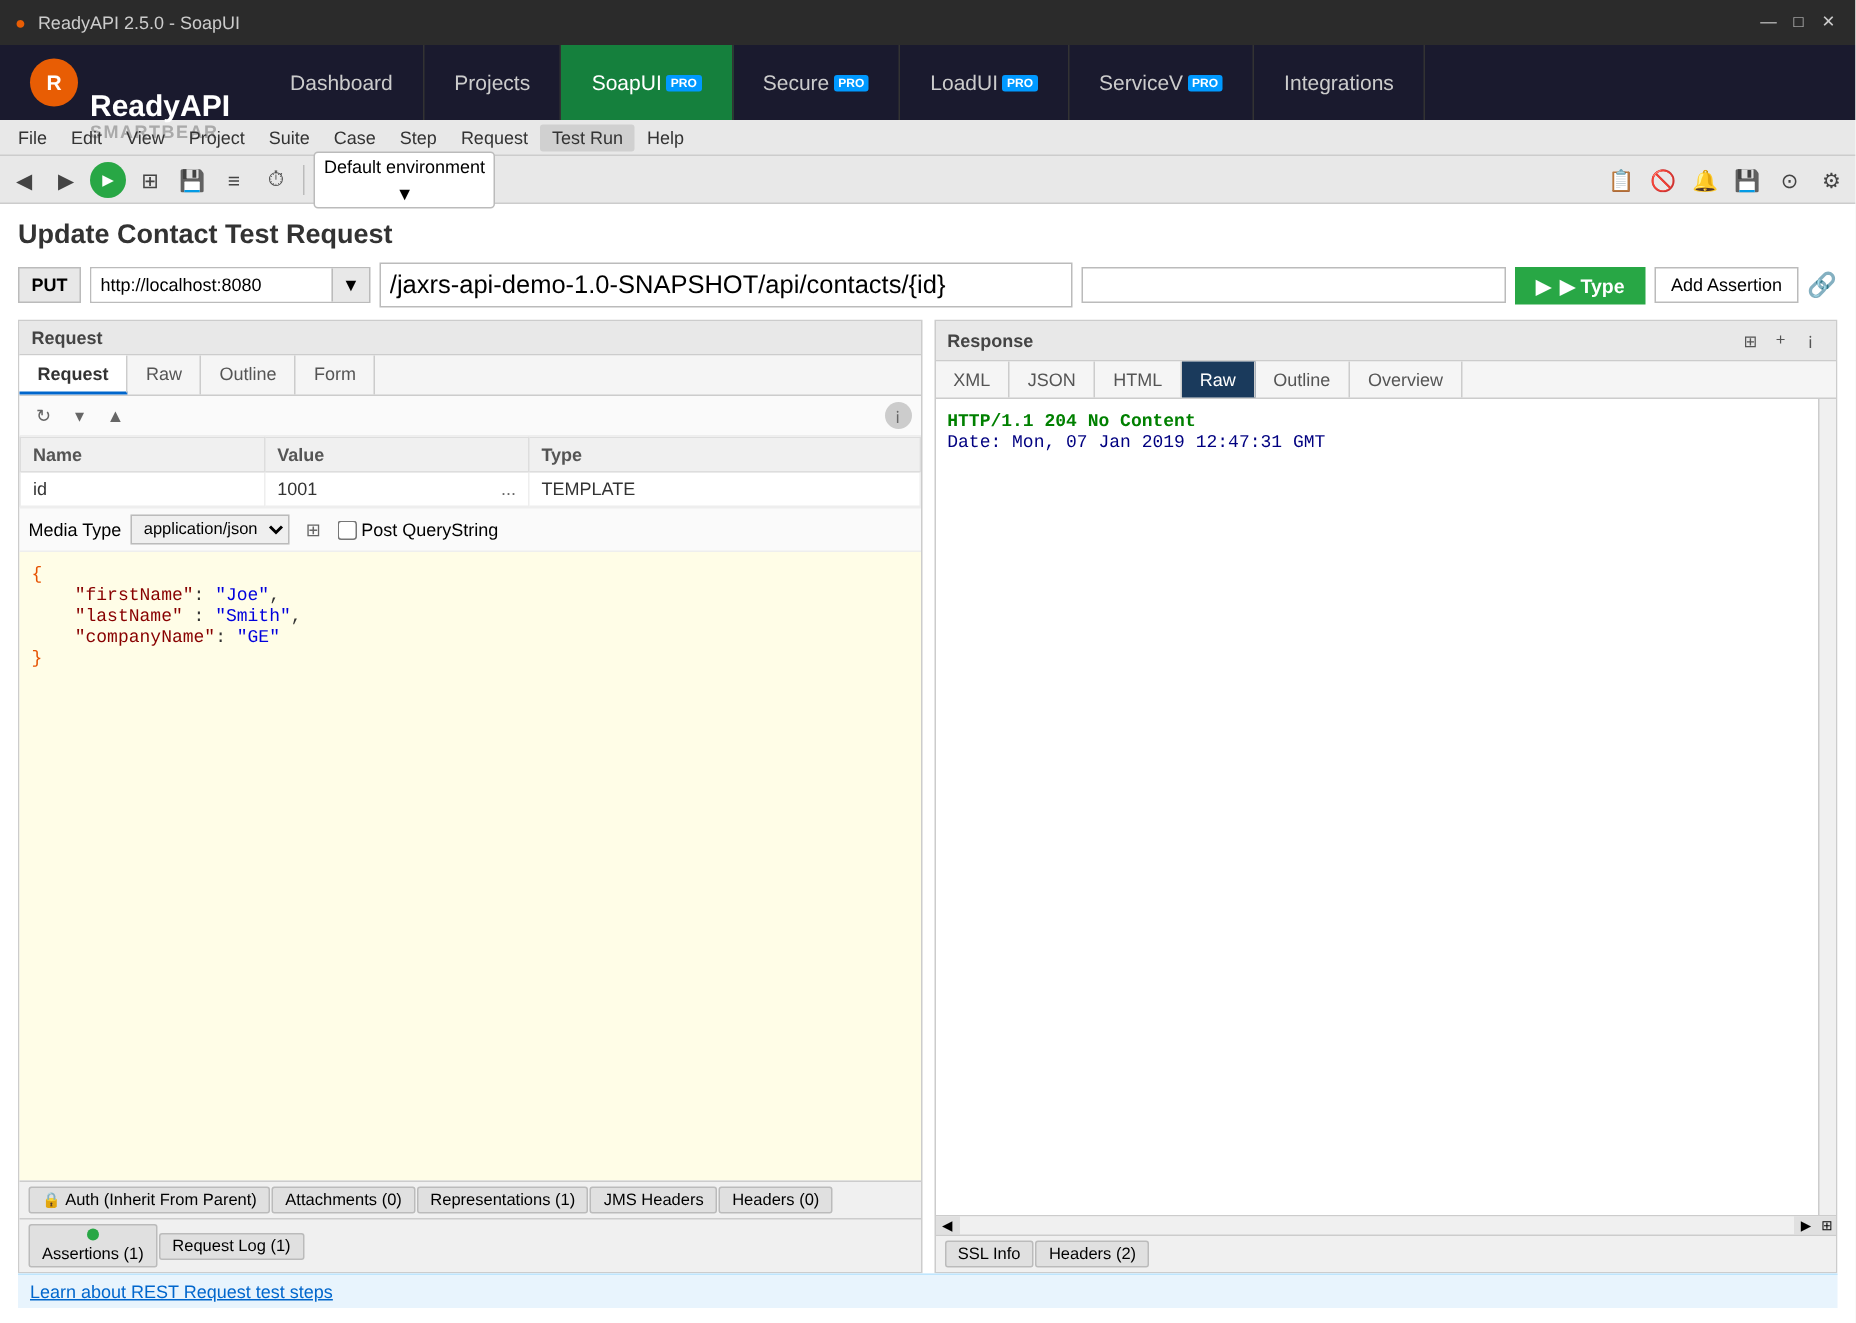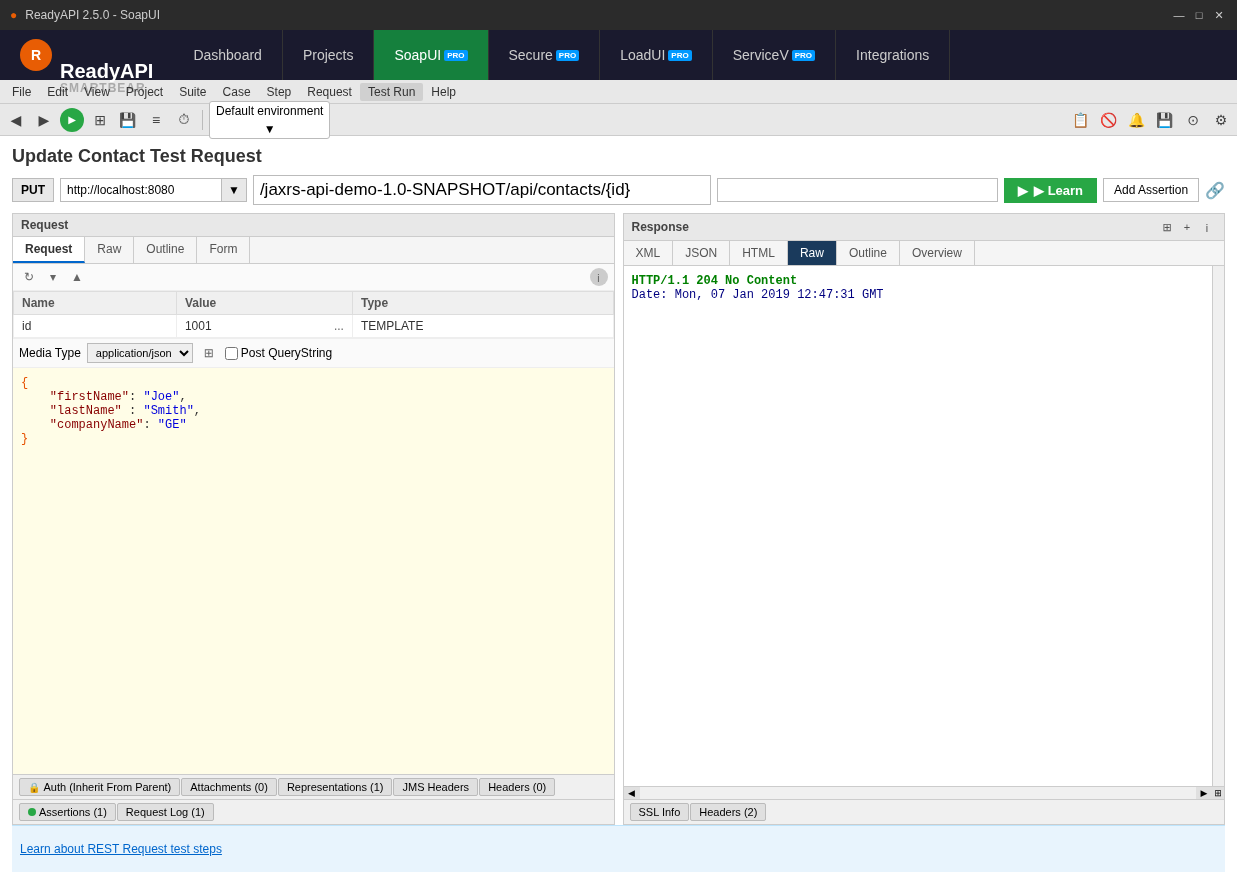--- a/index.html
+++ b/index.html
@@ -391,31 +391,31 @@
       background: #f0f0f0;
       border-top: 1px solid #ccc;
     }
     .assertions-tab {
       background: #e0e0e0;
       border: 1px solid #bbb;
       border-radius: 2px;
       padding: 2px 8px;
       font-size: 11px;
       cursor: pointer;
-      display: flex; align-items: center; gap: 3px;
+      display: flex; align-items: center; gap: 3px; flex-direction: column;
     }
     .assertions-tab .green-dot {
       width: 8px; height: 8px; border-radius: 50%; background: #28a745; display: inline-block;
     }
 
     
     #info-bar {
       background: #e8f4fd;
       border-top: 1px solid #bee5fd;
-      padding: 16px 8px;
+      padding: 4px 8px;
       font-size: 12px;
       color: #0066cc;
     }
     #info-bar a { color: #0066cc; text-decoration: underline; cursor: pointer; }
 
     
     #response-panel .panel-icons {
       display: flex; gap: 2px; margin-left: auto; align-items: center;
     }
 
@@ -553,21 +553,21 @@
   <div id="url-bar">
     <div class="method">PUT</div>
     <div class="base-url">
       <input type="text" value="http://localhost:8080" style="">
       <div class="dropdown-btn">▼</div>
     </div>
     <input type="text" class="path-input" value="/jaxrs-api-demo-1.0-SNAPSHOT/api/contacts/{id}" style="">
     <input type="text" class="auth-input" value="" style="">
     <button class="send-btn">
       <span>▶</span>
-      <span style="margin-left:2px;">▶ Learn</span>
+      <span style="margin-left:2px;">▶ Type</span>
     </button>
     <button class="add-assertion-btn">Add Assertion</button>
     <span class="link-icon">🔗</span>
   </div>
 
   <div id="main-area">
 
     <div id="request-panel">
       <div class="panel-title-row">
         <span class="panel-title">Request</span>

